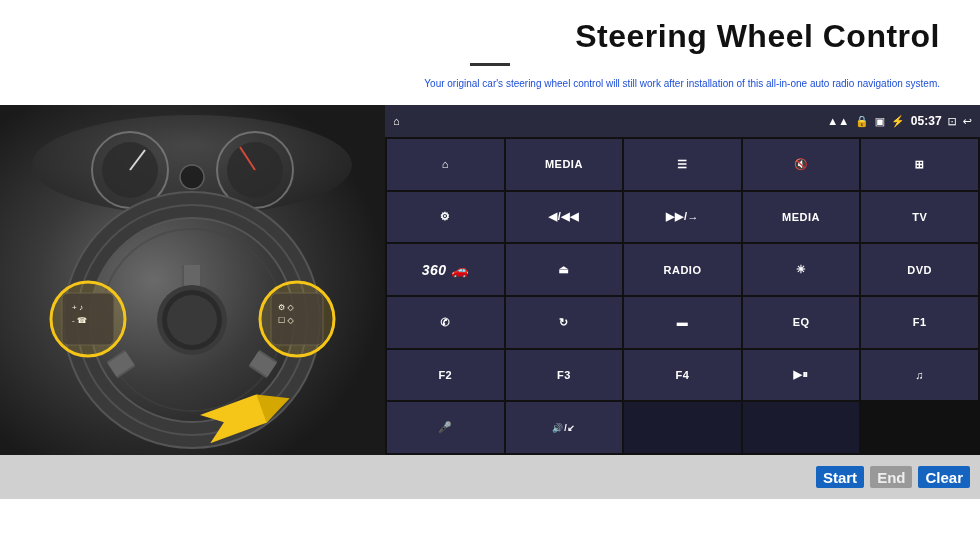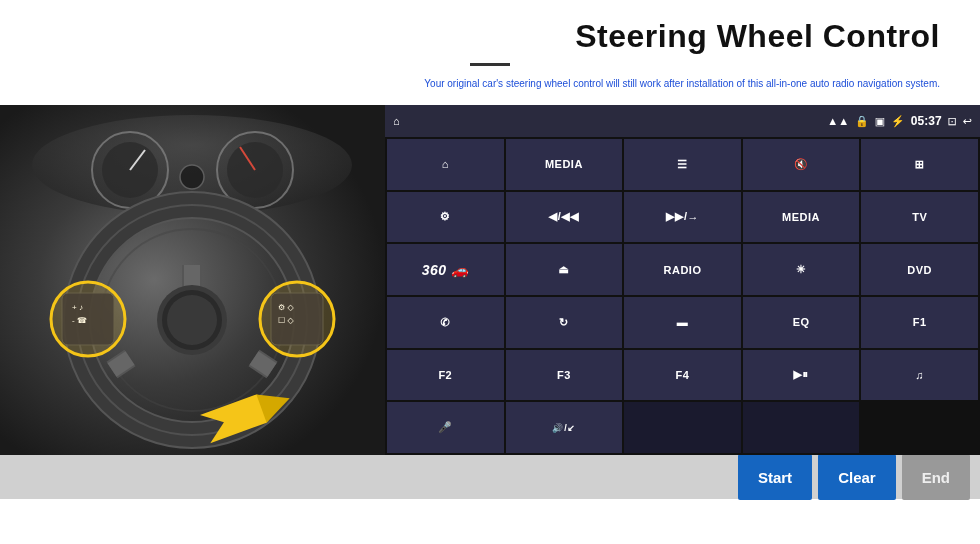--- a/index.html
+++ b/index.html
@@ -111,22 +111,22 @@
     .action-bar {
       height: 44px;
       background: #d0d0d0;
       display: flex;
       align-items: center;
       justify-content: flex-end;
       padding: 0 10px;
       gap: 6px;
     }
     .action-btn {
-      height: 46px;
-      padding: 0 20px;
+      height: 22px;
+      padding: 0 7px;
       font-size: 15px;
       font-weight: bold;
       border: none;
       cursor: pointer;
       border-radius: 2px;
     }
     .btn-start {
       background: #1565c0;
       color: #fff;
     }
@@ -274,15 +274,15 @@
       <button class="btn" style="font-size:9px;">🔊/↙</button>
       <button class="btn" style="background:#1a1a2e;"></button>
       <button class="btn" style="background:#1a1a2e;"></button>
     </div>
 
   </div>
 </div>
 
 <div class="action-bar">
   <button class="action-btn btn-start">Start</button>
+  <button class="action-btn btn-end">End</button>
   <button class="action-btn btn-clear">Clear</button>
-  <button class="action-btn btn-end">End</button>
 </div>
 
 </body></html>

